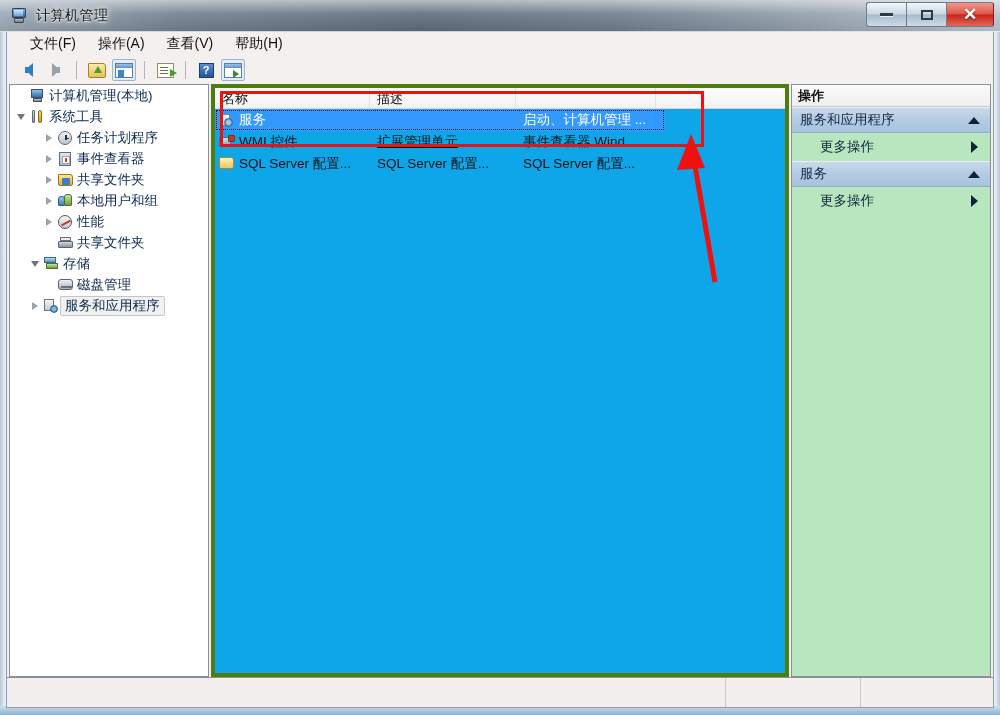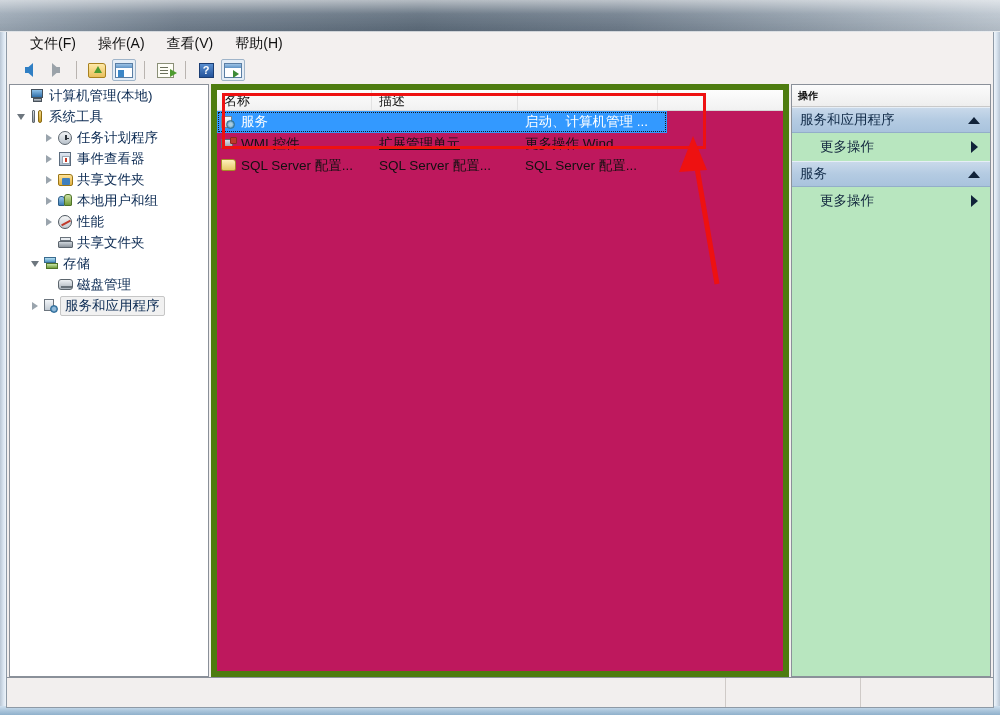--- a/index.html
+++ b/index.html
@@ -187,21 +187,21 @@
   .i-storage i { position:absolute; left:0; top:0; width:12px;height:6px; background:linear-gradient(180deg,#b5dff2,#4e93c0); border:1px solid #3a6b8f; }
   .i-storage b { position:absolute; left:2px; top:6px; width:12px;height:6px; background:linear-gradient(180deg,#cbe6a8,#6f9b3a); border:1px solid #4f7328; }
   .i-disk { width:15px;height:11px; background:linear-gradient(180deg,#eef1f4,#a8b0b8); border:1px solid #5c656d; border-radius:3px; position:relative; }
   .i-disk i { position:absolute; left:2px; top:6px; width:11px;height:2px; background:#69727a; }
   .i-services { width:14px;height:14px; position:relative; }
   .i-services i { position:absolute; left:0; top:0; width:10px;height:12px; background:linear-gradient(180deg,#f3f6f9,#c2cbd4); border:1px solid #6c757e; }
   .i-services b { position:absolute; left:6px; top:6px; width:8px;height:8px; border-radius:50%; background:radial-gradient(circle,#8fb8d8 40%, #3f7fae 70%); border:1px solid #2f6b97; }
 
   
   #list-pane {
-    flex:1 1 auto; background:#be185d; border:6px solid #4d7c0f;
+    flex:1 1 auto; background:#0ea5e9; border:4px solid #4d7c0f;
     position:relative; overflow:hidden; min-width:0;
   }
   #list-header {
     display:flex; height:21px; background:linear-gradient(180deg,#fdfdfd,#f1f1f1);
     border-bottom:1px solid #d6d6d6;
   }
   .col-head {
     font-size:13px; color:#111; display:flex; align-items:center;
     padding-left:7px; border-right:1px solid #e2e2e2; height:21px;
   }
@@ -227,21 +227,21 @@
   #red-arrow { position:absolute; pointer-events:none; left:0; top:0; }
 
   
   #actions-pane {
     width:200px; flex:0 0 200px; background:#b8e6bf;
     border:1px solid #8a9099; overflow:hidden;
   }
   #actions-title {
     height:22px; background:linear-gradient(180deg,#fbfbfb,#eeeeee);
     border-bottom:1px solid #c9c9c9; display:flex; align-items:center;
-    padding-left:6px; font-size:10px; color:#111; font-weight:bold;
+    padding-left:6px; font-size:13px; color:#111; font-weight:bold;
   }
   .act-group-head {
     height:26px; display:flex; align-items:center; justify-content:space-between;
     padding:0 10px 0 8px; font-size:13.5px; color:#102a47;
     background: linear-gradient(180deg,#c9d9ea 0%, #b4cbe2 50%, #a9c3dd 100%);
     border-top:1px solid #e6eef6; border-bottom:1px solid #93aec9;
   }
   .chev-up { width:0;height:0; border-left:6px solid transparent; border-right:6px solid transparent; border-bottom:7px solid #11233a; }
   .act-item {
     height:28px; display:flex; align-items:center; justify-content:space-between;
@@ -262,20 +262,40 @@
 </head>
 <body>
 
 <div id="window">
 
   <div id="glass-top"></div>
   <div id="glass-left"></div>
   <div id="glass-right"></div>
   <div id="glass-bottom"></div>
 
+  <div id="titlebar">
+    <div id="app-icon">
+      <div class="mon-body"></div>
+        <div class="mon-screen"></div>
+        <div class="mon-stand"></div>
+    </div>
+    <div id="title-text">计算机管理</div>
+
+    <div id="winbtns">
+      <div class="winbtn" id="btn-min">
+        <div class="bar-min"></div>
+      </div>
+      <div class="winbtn" id="btn-max">
+        <div class="sq-max"></div>
+      </div>
+      <div class="winbtn" id="btn-close">
+        <div class="x-close">✕</div>
+      </div>
+    </div>
+  </div>
 
   <div id="client">
 
     <div id="menubar">
       <div class="menu-item">文件(F)</div>
       <div class="menu-item">操作(A)</div>
       <div class="menu-item">查看(V)</div>
       <div class="menu-item">帮助(H)</div>
     </div>
 
@@ -460,21 +480,21 @@
               <div class="lcell c1" style="width: 155px;">
                 <div class="licon">
                   <div class="i-wmi">
                     <i></i>
                     <b></b>
                   </div>
                 </div>
                 <span>WMI 控件</span>
               </div>
               <div class="lcell" style="width: 146px; text-decoration: underline;">扩展管理单元</div>
-              <div class="lcell" style="width: 146px;">更多操作 Wind...</div>
+              <div class="lcell" style="width: 146px;">事件查看器 Wind...</div>
             </div>
             <div class="lrow">
               <div class="lcell c1" style="width: 155px;">
                 <div class="licon">
                   <div class="i-sqlfolder"><i></i><b></b></div>
                 </div>
                 <span>SQL Server 配置...</span>
               </div>
               <div class="lcell" style="width: 146px;">SQL Server 配置...</div>
               <div class="lcell" style="width: 146px;">SQL Server 配置...</div>

